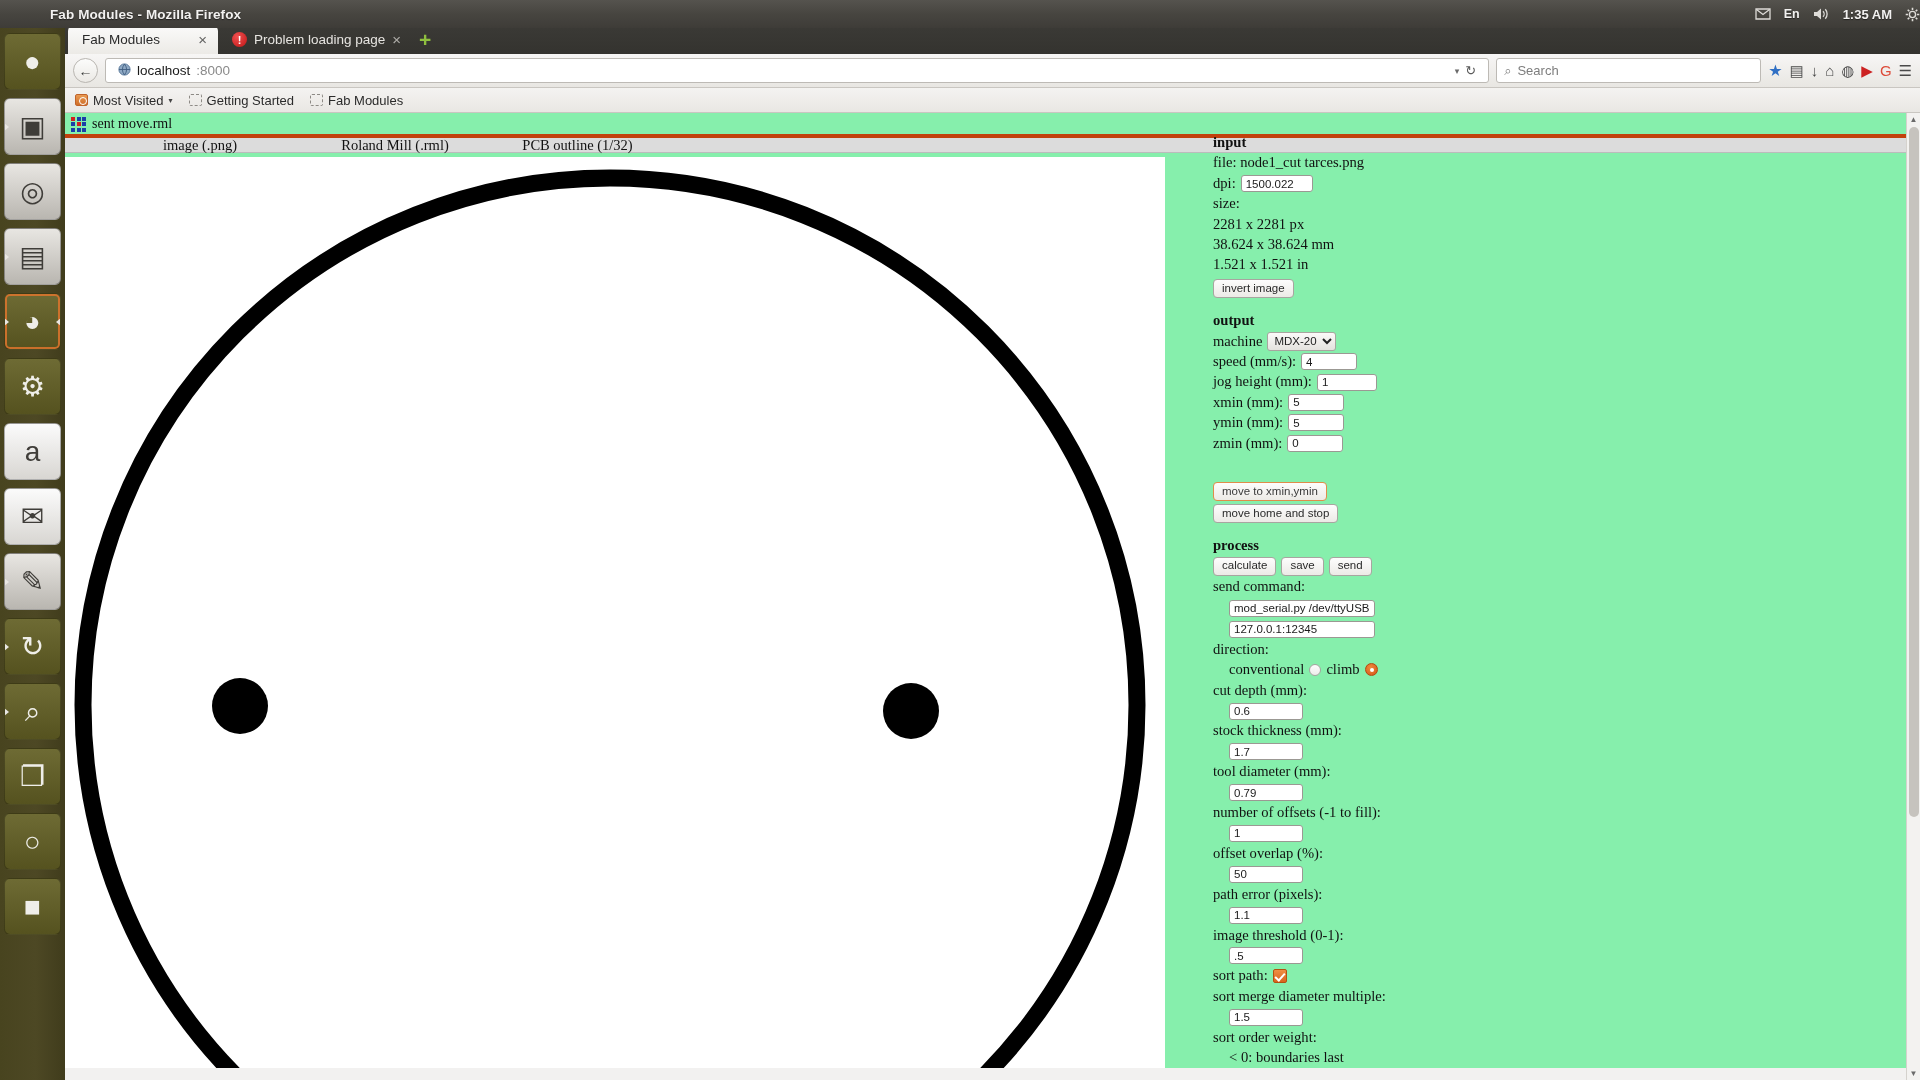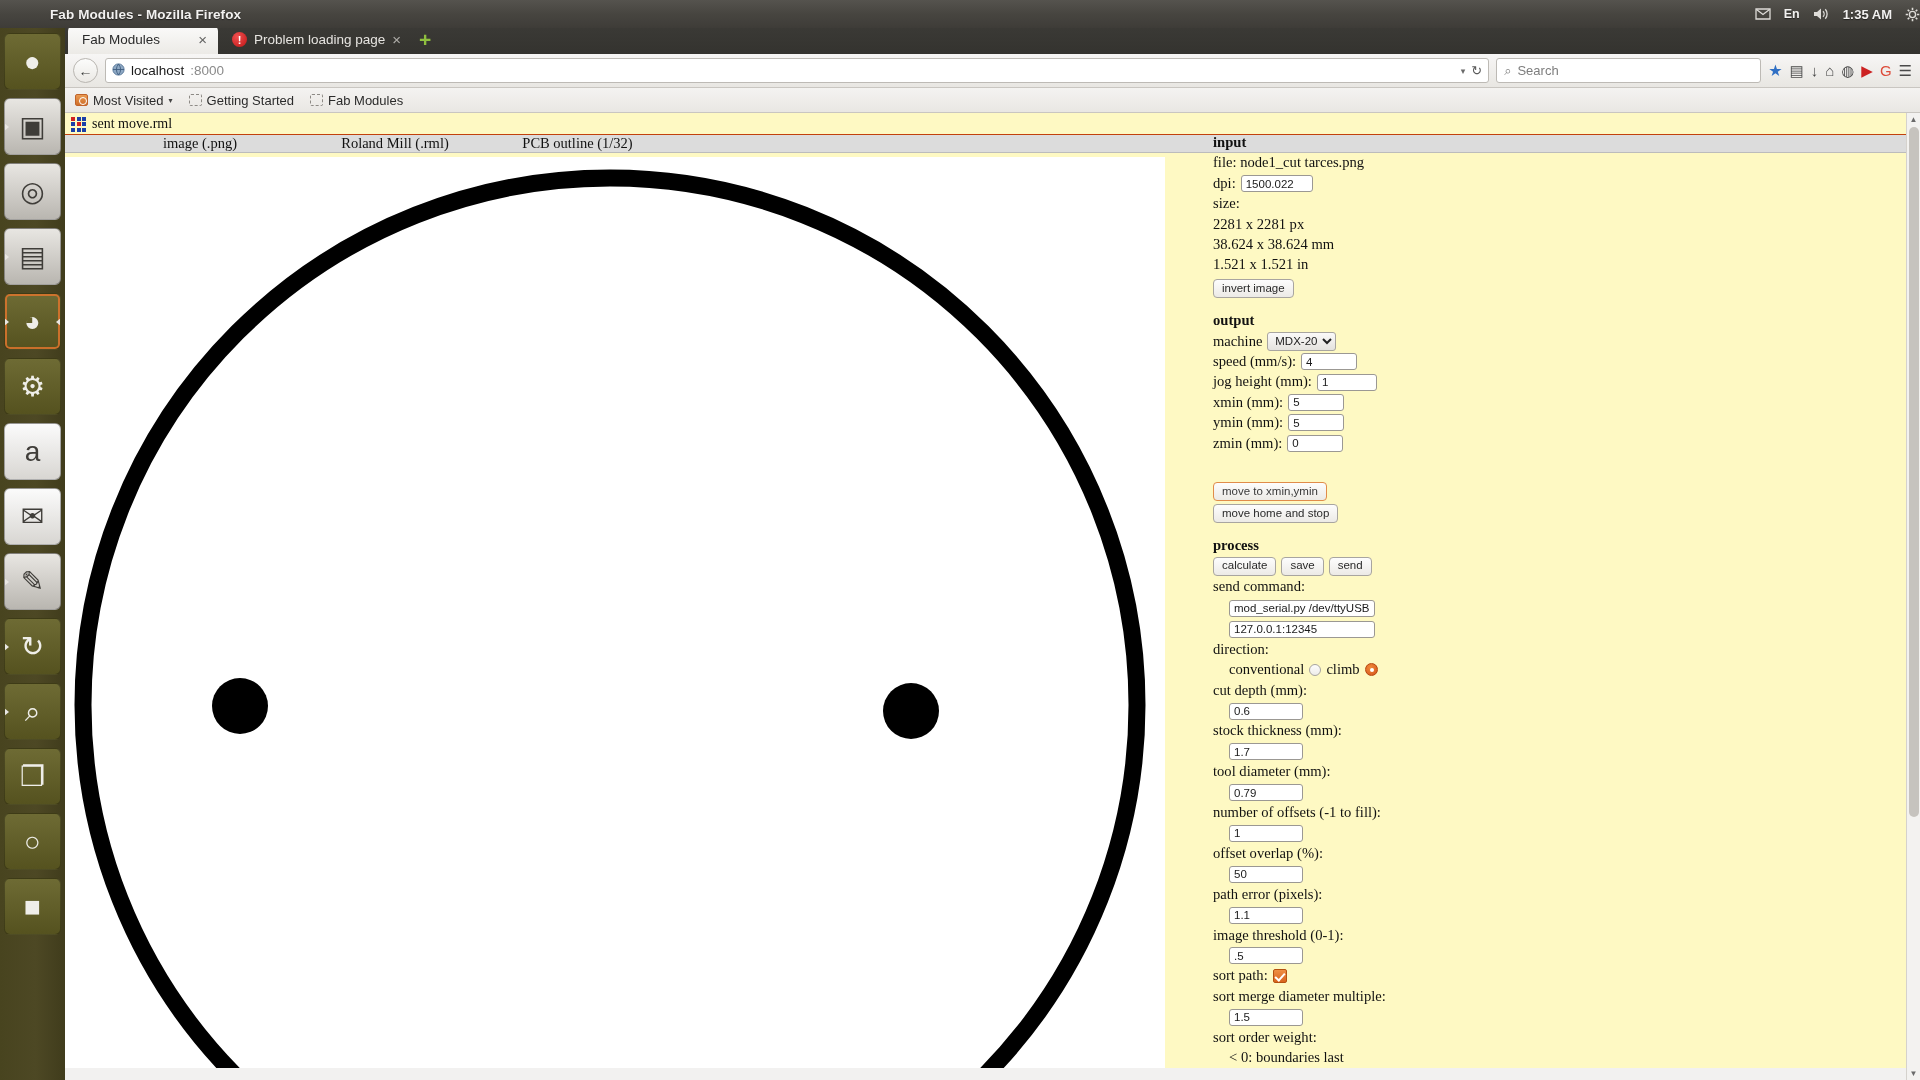--- a/index.html
+++ b/index.html
@@ -93,21 +93,21 @@
   #backbtn {
     width: 25px; height: 25px; border-radius: 50%;
     background: linear-gradient(to bottom,#fcfcfb,#ebe9e5);
     border: 1px solid #b9b6b1;
     display: flex; align-items: center; justify-content: center;
     font-size: 14px; color: #3a3a3a;
   }
   #urlbar {
     flex: 1 1 auto; height: 25px; background: #fff;
     border: 1px solid #bdbab5; border-radius: 3px;
-    display: flex; align-items: center; gap: 6px; padding: 0 6px;
+    display: flex; align-items: center; gap: 6px; padding: 0 12px;
     font-size: 13.5px; color: #1a1a1a;
   }
   #urlbar .favglobe { font-size: 12px; }
   #urlbar .port { color: #8a8a8a; }
   #urlbar .spacer { flex: 1; }
   #urlbar .drop { color: #6a6a6a; font-size: 9px; }
   #urlbar .reload { color: #5a5a5a; font-size: 13px; }
   #searchbar {
     width: 265px; height: 25px; background: #fff;
     border: 1px solid #bdbab5; border-radius: 3px;
@@ -137,34 +137,34 @@
   }
   .bm .bico.mv::after {
     content: ""; position: absolute; left: 3px; top: 2px; width: 6px; height: 6px;
     border-radius: 50%; border: 1.4px solid #fff;
   }
   .bm .carat { font-size: 8px; color: #444; }
 
   
   #content {
     position: relative;
-    height: 955px; background: #fef9c3; overflow: hidden;
+    height: 955px; background: #86efac; overflow: hidden;
   }
 
   
   #sentrow {
     display: flex; align-items: center; gap: 6px;
     padding: 3px 0 2px 6px;
     font-family: "Liberation Serif", serif; font-size: 14px; color: #111;
   }
   #gridico { display: grid; grid-template-columns: repeat(3,4px); grid-template-rows: repeat(3,4px); gap: 1.5px; }
   #gridico i { display: block; width: 4px; height: 4px; }
 
   #modrow {
-    display: flex; background: #dcdcdc; border-top: 1px solid #c2410c; border-bottom: 1px solid #bcbcbc;
+    display: flex; background: #dcdcdc; border-top: 4px solid #c2410c; border-bottom: 1px solid #bcbcbc;
     font-family: "Liberation Serif", serif; font-size: 14.5px; color: #111;
     height: 19px; align-items: center;
   }
   #modrow .mtab { text-align: center; }
 
   
   #preview {
     position: absolute; left: 0; top: 44px; width: 1100px; height: 911px;
     background: #fff; overflow: hidden;
   }
@@ -200,21 +200,21 @@
     background: linear-gradient(to bottom,#fdfdfd,#eceae6);
     border: 1px solid #a8a5a0; border-radius: 4px;
     line-height: 1;
   }
   button.fm.hot { border-color: #e08c4a; color: #3a3a3a; margin-top: 27px; }
 
   select.fm {
     font-family: "Liberation Sans", sans-serif; font-size: 11.5px;
     height: 19px; border: 1px solid #a8a5a0; border-radius: 3px;
     background: linear-gradient(to bottom,#fbfaf9,#e4e2de);
-    padding: 0 2px; color: #222; text-align: right;
+    padding: 0 2px; color: #222;
   }
 
   .radio-o {
     width: 12px; height: 12px; border-radius: 50%;
     border: 1px solid #a7a4a0; background: linear-gradient(to bottom,#fdfdfd,#eeecea);
     display: inline-block; flex: 0 0 auto;
   }
   .radio-sel {
     width: 13px; height: 13px; border-radius: 50%;
     background: radial-gradient(circle at 40% 32%, #f08a3a, #d4521a);

